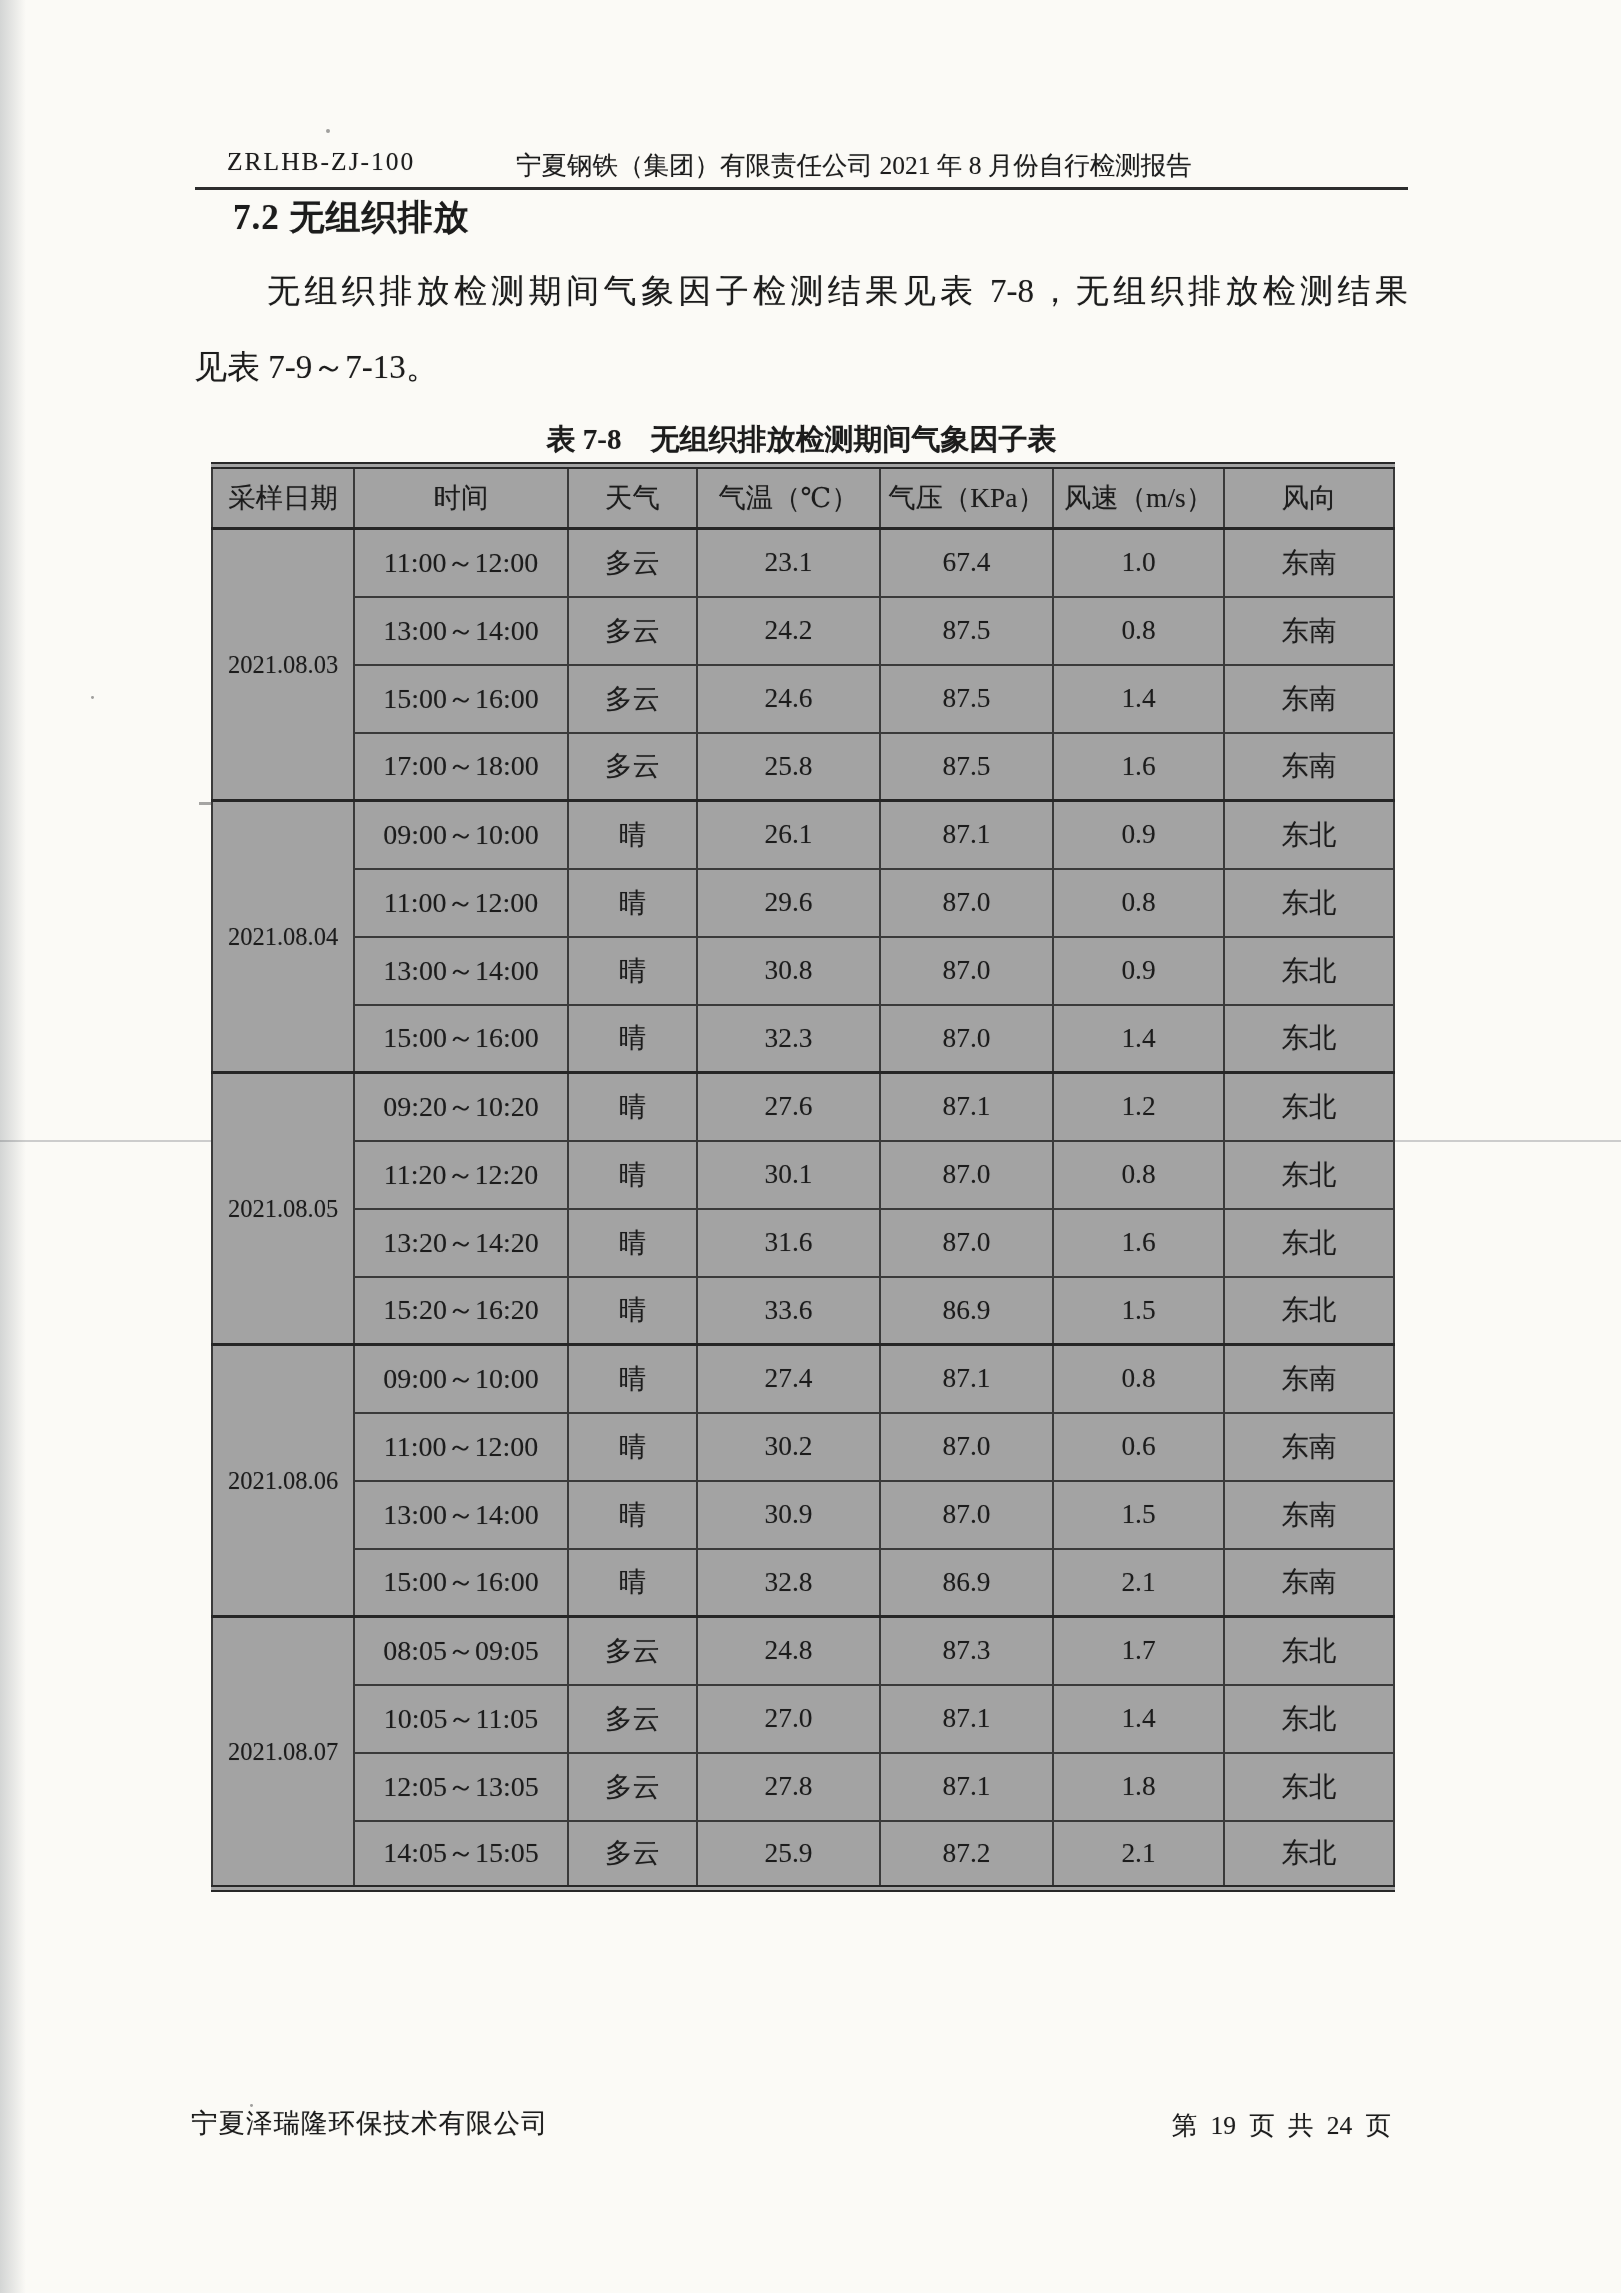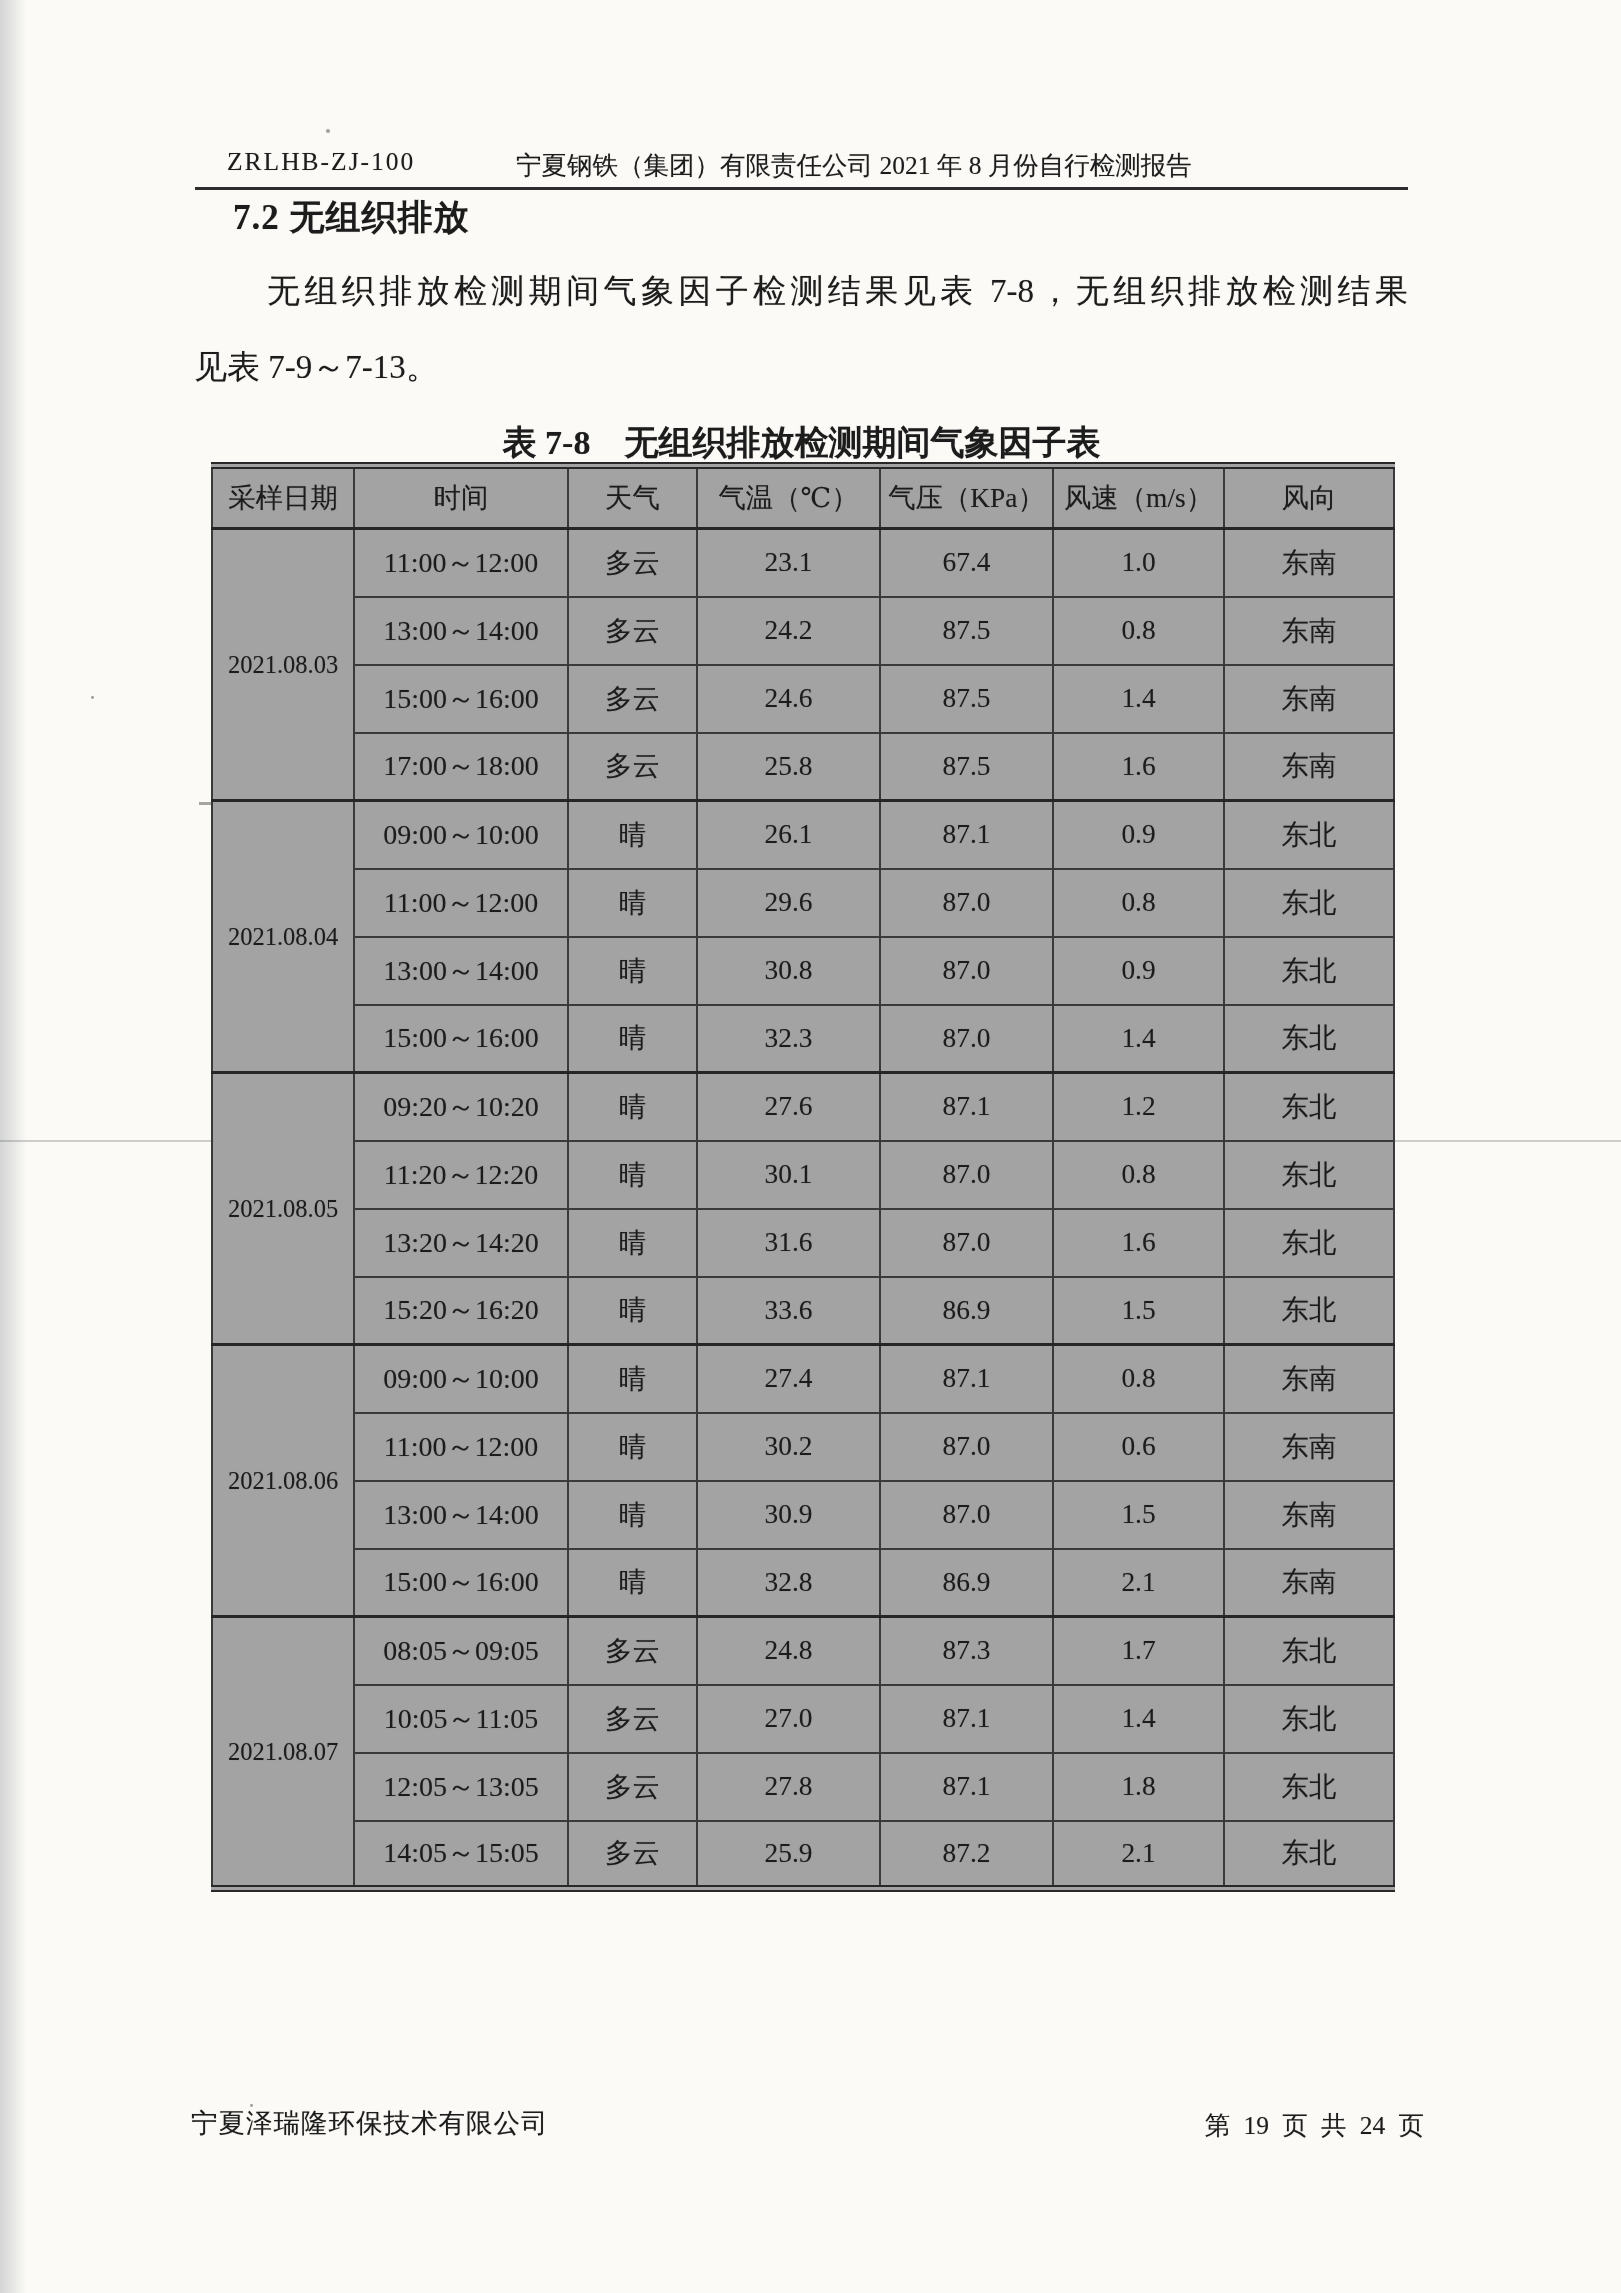--- a/index.html
+++ b/index.html
@@ -41,21 +41,21 @@
     position: absolute; left: 233px; top: 194px;
     font-size: 35px; font-weight: bold; letter-spacing: 1px; white-space: nowrap;
   }
   .para-line { position: absolute; left: 194px; width: 1214px; font-size: 33px; line-height: 41px; }
   .para-line-1 { top: 271px; text-align: justify; text-align-last: justify; text-indent: 73px; }
   .para-line-2 { top: 347px; }
 
   
   .table-caption {
     position: absolute; left: 211px; width: 1181px; top: 420px;
-    text-align: center; font-size: 34px; font-weight: bold;
+    text-align: center; font-size: 29px; font-weight: bold;
   }
   .meteo-table {
     position: absolute; left: 211px; top: 462px; width: 1181px;
     border-collapse: collapse; table-layout: fixed;
     background: #a3a3a3;
     border-top: 7.8px double #282828;
     border-bottom: 7.8px double #282828;
     border-left: 2px solid #333;
     border-right: 2px solid #333;
     font-size: 27.4px;
@@ -67,21 +67,21 @@
   }
   .meteo-table th { height: 63px; font-weight: normal; font-size: 27.4px; }
   .meteo-table td { height: 68px; }
   .meteo-table thead { border-bottom: 3.9px solid #262626; }
   .meteo-table tbody.date-group { border-top: 3.9px solid #262626; }
   .meteo-table td.time-cell { font-size: 28px; }
   .meteo-table td.date-cell { font-size: 24.5px; }
 
   
   .footer-company { position: absolute; left: 191px; top: 2105px; font-size: 26.5px; letter-spacing: 1px; white-space: nowrap; }
-  .footer-page    { position: absolute; right: 197px; top: 2108px; font-size: 25.5px; word-spacing: 6.9px; white-space: nowrap; }
+  .footer-page    { position: absolute; right: 230px; top: 2108px; font-size: 25.5px; word-spacing: 6.9px; white-space: nowrap; }
 </style>
 </head>
 <body>
 
 <div class="page">
 
   <div class="edge-band"></div>
   <div class="seam-line"></div>
   <div class="bleed"></div>
   <div class="speck" style="left:326px;top:129px;width:3.9px;height:3.9px;"></div>

